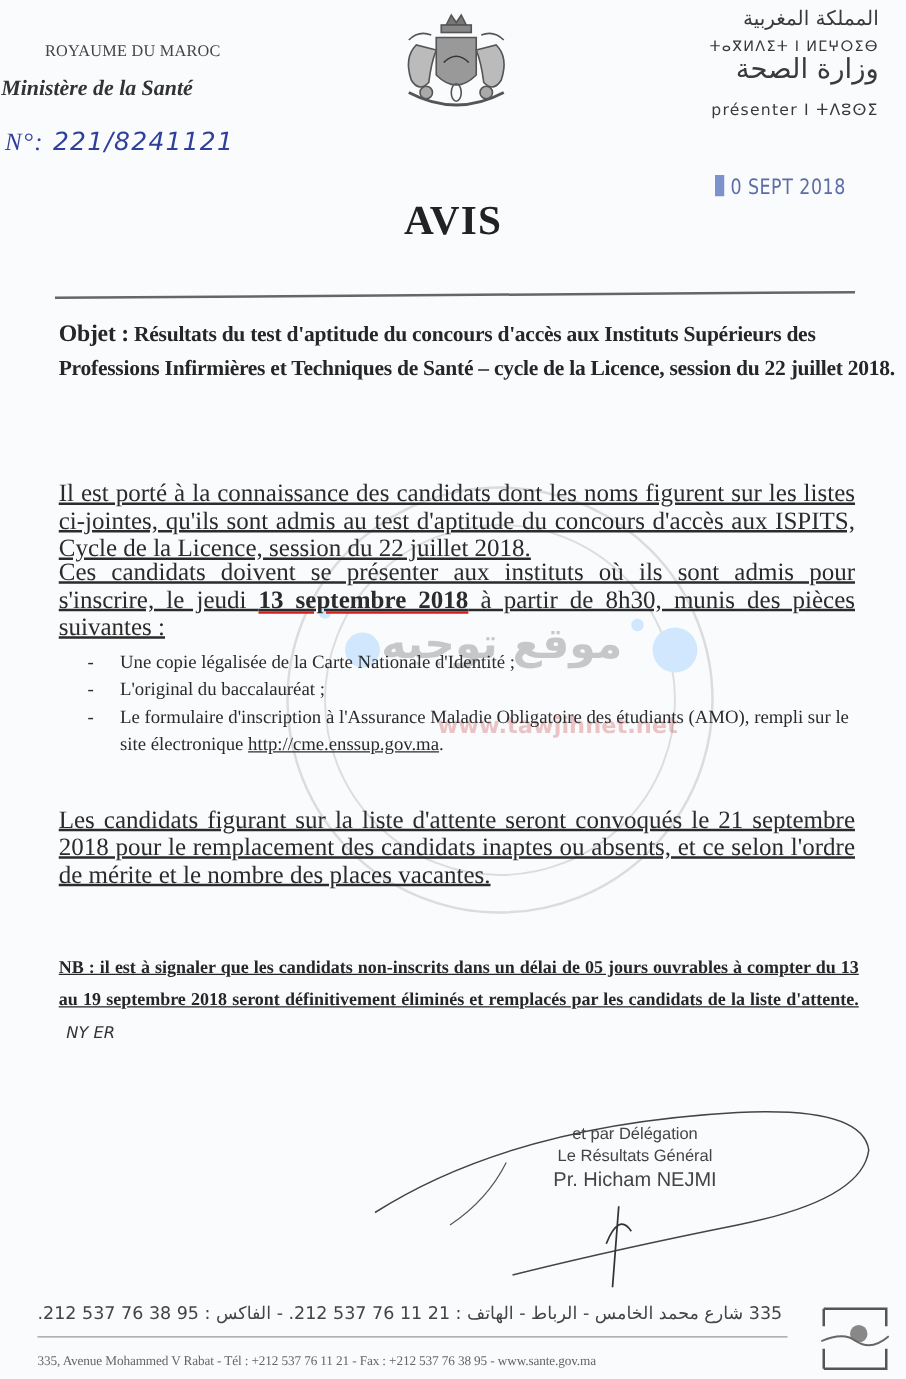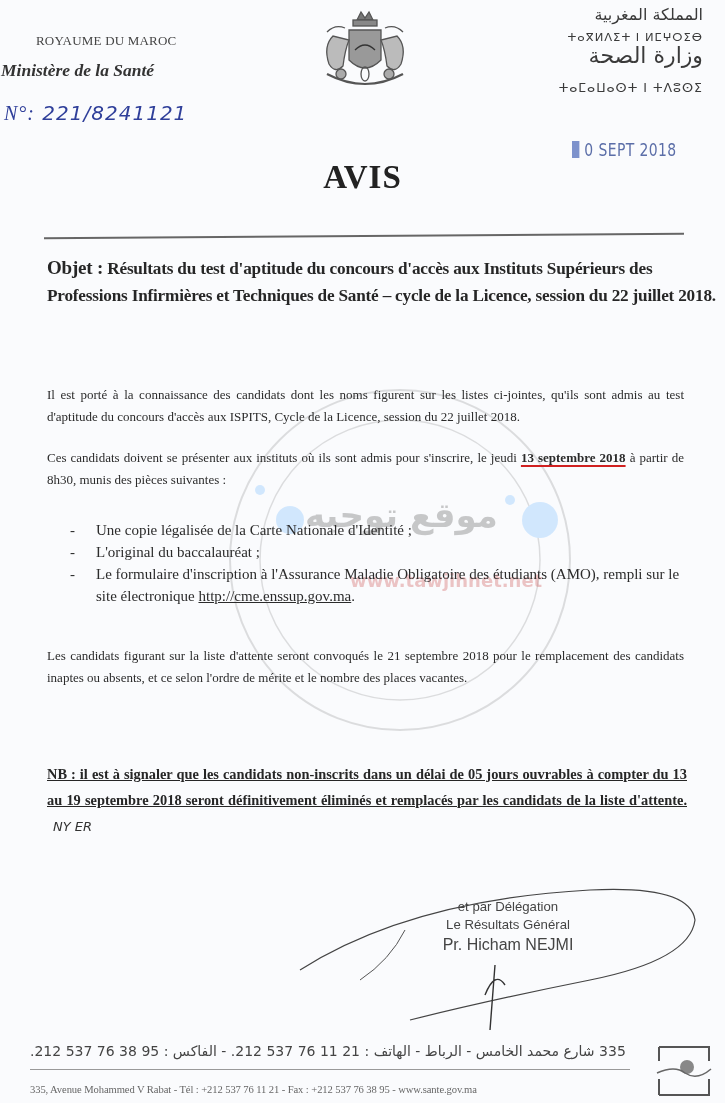--- a/index.html
+++ b/index.html
@@ -44,21 +44,21 @@
   .rule { left: 44px; top: 235px; width: 640px; height: 2px; background: #666; transform: rotate(-0.4deg); }
 
   
   .objet {
     left: 47px; top: 254px; width: 670px; font-size: 17.2px; font-weight: bold; line-height: 27px;
     font-family: "Liberation Serif", serif; color: #262626; letter-spacing: -0.2px;
   }
   .objet .lbl { font-size: 19px; }
 
   
-  .para { left: 47px; width: 637px; font-size: 13px; line-height: 22px; text-align: justify; color: #2b2b2b; }
+  .para { left: 47px; width: 637px; font-size: 20px; line-height: 22px; text-align: justify; color: #2b2b2b; text-decoration: underline; }
   .p1 { top: 384px; }
   .p2 { top: 447px; }
   .p2 .date { font-weight: bold; text-decoration: underline; text-decoration-color: #d02020; text-decoration-thickness: 1.5px; text-underline-offset: 3px; }
 
   .list { left: 70px; top: 519px; width: 620px; margin: 0; padding: 0; list-style: none; font-size: 15px; line-height: 22px; color: #2b2b2b; }
   .list li { position: relative; padding-left: 26px; }
   .list li::before { content: "-"; position: absolute; left: 0; top: 0; }
   .list .url { text-decoration: underline; }
 
   .p3 { top: 645px; }
@@ -122,21 +122,21 @@
     <ellipse cx="60" cy="68" rx="4" ry="7"></ellipse>
     <circle cx="36" cy="68" r="5" fill="#aaa"></circle>
     <circle cx="84" cy="68" r="5" fill="#aaa"></circle>
     <path d="M40 22 Q30 18 22 26 M80 22 Q90 18 98 26"></path>
   </g>
 </svg>
 
 <div class="abs ar ar1">المملكة المغربية</div>
 <div class="abs ar tf1">ⵜⴰⴳⵍⴷⵉⵜ ⵏ ⵍⵎⵖⵔⵉⴱ</div>
 <div class="abs ar ar2">وزارة الصحة</div>
-<div class="abs ar tf2">ⵜⴰⵎⴰⵡⴰⵙⵜ ⵏ ⵜⴷⵓⵙⵉ</div>
+<div class="abs ar tf2">présenter ⵏ ⵜⴷⵓⵙⵉ</div>
 
 <div class="abs stamp">
   <span class="blot"></span><span>0 SEPT 2018</span>
 </div>
 
 <div class="abs title">AVIS</div>
 <div class="abs rule"></div>
 
 <div class="abs objet">
   <span class="lbl">Objet :</span>

